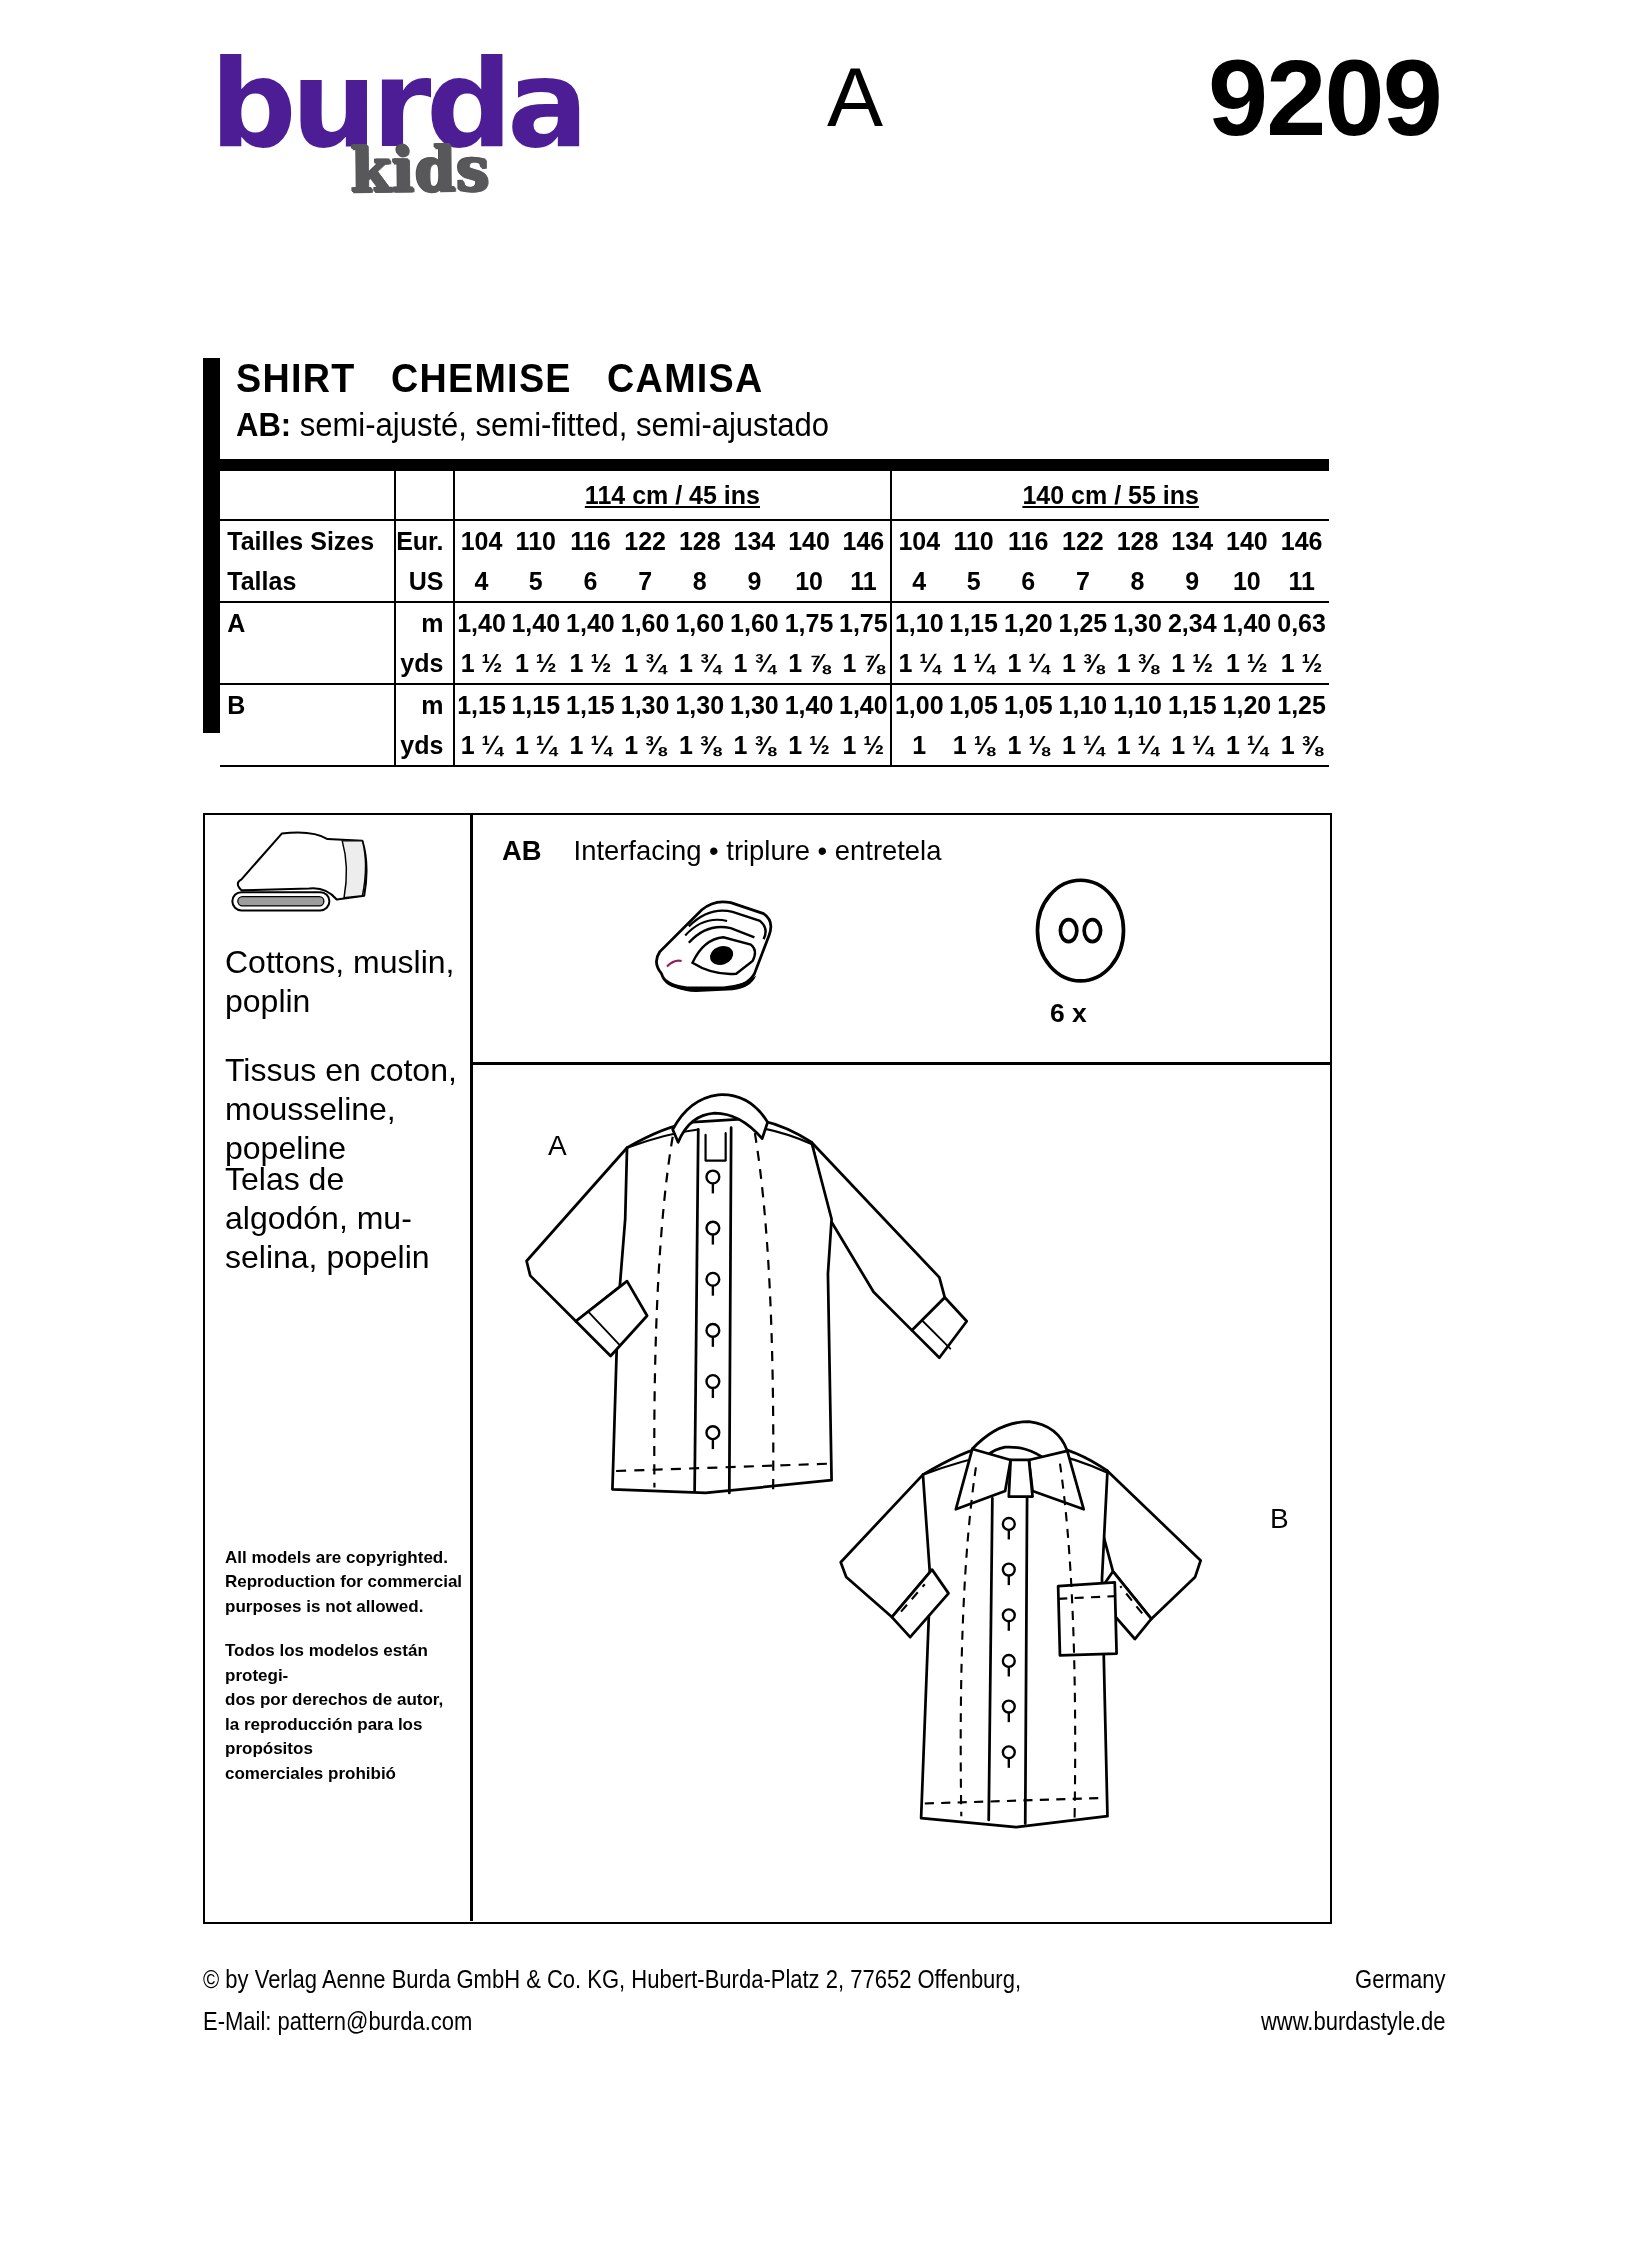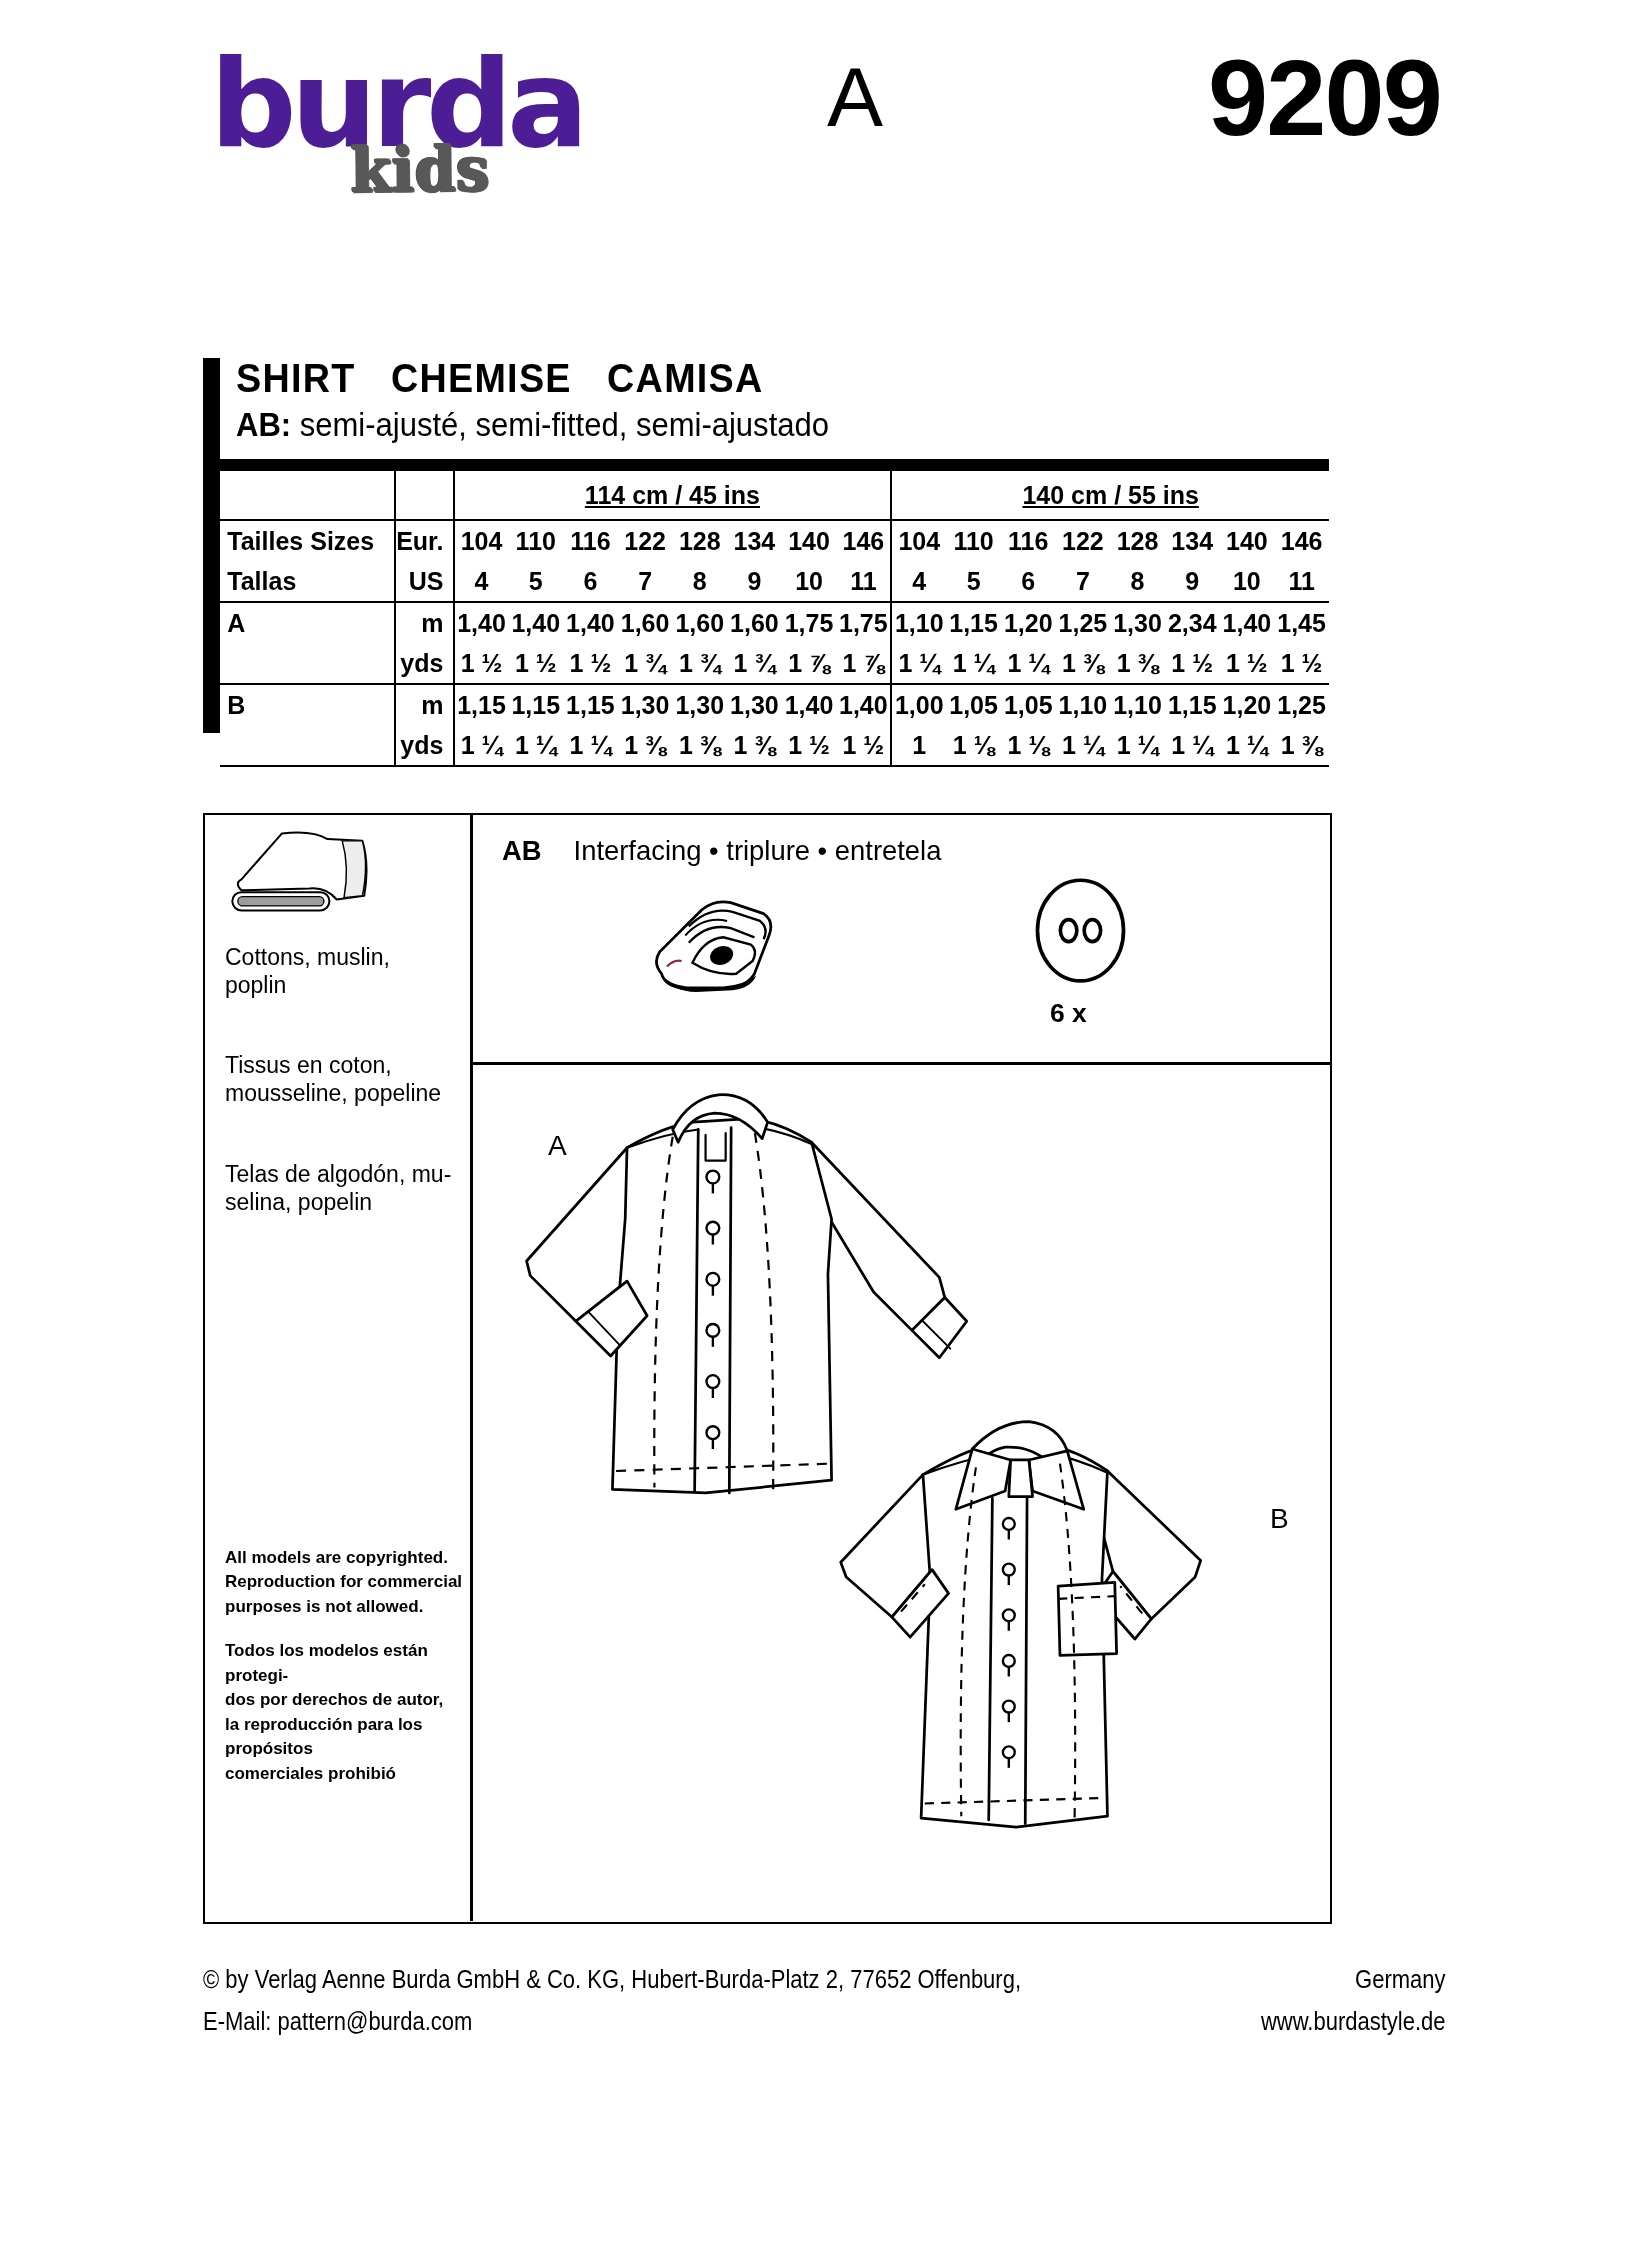--- a/index.html
+++ b/index.html
@@ -181,21 +181,21 @@
   #fabric-bolt-icon {
     position: absolute;
     left: 20px; top: 12.8px;
     width: 174px; height: 99px;
   }
   .fabric-text {
     position: absolute;
     left: 20px;
     width: 236px;
     font-family: "Liberation Sans", sans-serif;
-    font-size: 23px;
+    font-size: 32px;
     line-height: 1.22;
   }
   #fabric-en { top: 128px; }
   #fabric-fr { top: 236px; }
   #fabric-es { top: 345px; }
 
   #copyright-block {
     position: absolute;
     left: 20px; top: 731px;
     width: 239px;
@@ -404,21 +404,21 @@
       <td class="bt">1,60</td>
       <td class="bt">1,75</td>
       <td class="bt">1,75</td>
       <td class="bt bl">1,10</td>
       <td class="bt">1,15</td>
       <td class="bt">1,20</td>
       <td class="bt">1,25</td>
       <td class="bt">1,30</td>
       <td class="bt">2,34</td>
       <td class="bt">1,40</td>
-      <td class="bt">1,45</td>
+      <td class="bt">0,63</td>
     </tr>
 
     <tr>
       <td class="cell-label"></td>
       <td class="cell-unit bl">yds</td>
       <td class="bl">1 ½</td>
       <td>1 ½</td>
       <td>1 ½</td>
       <td>1 ¾</td>
       <td>1 ¾</td>

